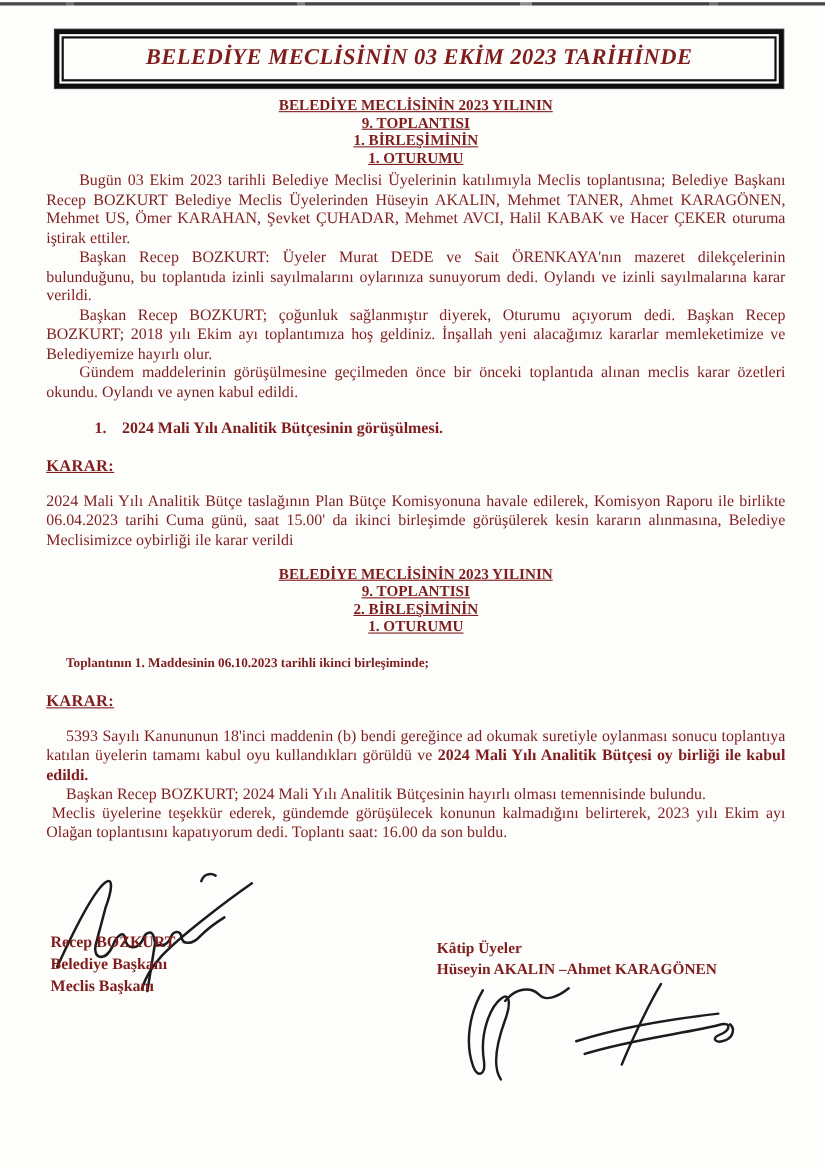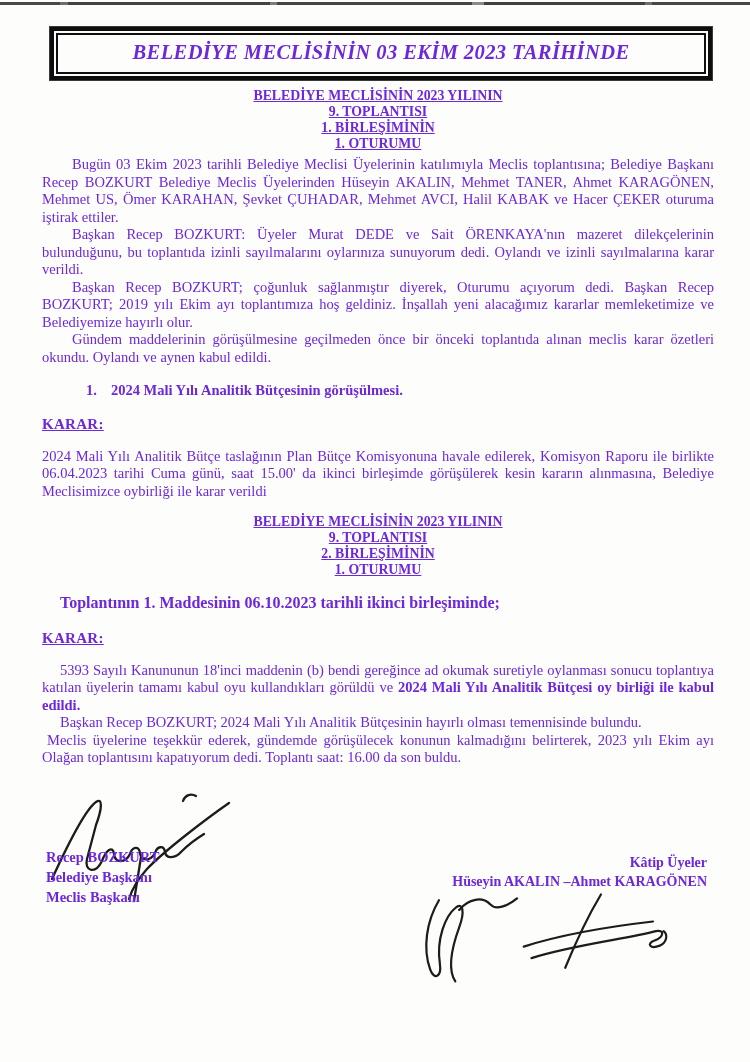--- a/index.html
+++ b/index.html
@@ -1,21 +1,21 @@
 <!DOCTYPE html>
 <html lang="tr"><head>
 <meta charset="utf-8">
 <style>
   html,body{margin:0;padding:0;background:#e8e8e8;}
   .page{
     position:relative;
     width:750px;height:1062px;
     margin:0 auto;
     background:#fdfdfc;
-    color:#6d28d9;
+    color:#7f1d1d;
     font-family:"Liberation Serif", serif;
     overflow:hidden;
   }
   .scan-line{
     position:absolute;top:2px;left:0;width:100%;height:3px;
     background:linear-gradient(90deg,
       #2a2a2a 0 8%, #555 8% 9%, #222 9% 36%, #666 36% 37%,
       #242424 37% 63%, #777 63% 64.5%, #1f1f1f 64.5% 86%, #555 86% 87%, #262626 87% 100%);
     opacity:.85;
   }
@@ -61,34 +61,34 @@
 
   .karar-label{
     margin-top:16px;
     font-weight:bold;font-size:15px;line-height:17px;
     text-decoration:underline;
     letter-spacing:.3px;
   }
   .bold-inline{font-weight:bold;}
   .intro-line{
     margin-top:16px;
-    font-weight:bold;font-size:16px;line-height:17.5px;
+    font-weight:bold;font-size:12px;line-height:17.5px;
     padding-left:18px;
   }
 
   .sig-area{position:relative;height:249px;}
   .sig-svg{position:absolute;}
   .sig-svg path{fill:none;stroke:#1c1c1c;stroke-width:2.3;stroke-linecap:round;stroke-linejoin:round;}
   .sig-left-block{
     position:absolute;left:4px;top:80px;
     font-weight:bold;font-size:14.5px;line-height:20px;
   }
   .sig-right-block{
     position:absolute;left:355px;top:86px;width:310px;
-    text-align:right;font-weight:bold;
+    text-align:left;font-weight:bold;
     font-size:14px;line-height:19px;
   }
 </style>
 </head>
 <body>
 
 <div class="page">
   <div class="scan-line"></div>
 
   <div class="content">
@@ -103,21 +103,21 @@
       <div>BELEDİYE MECLİSİNİN 2023 YILININ</div>
       <div>9. TOPLANTISI</div>
       <div>1. BİRLEŞİMİNİN</div>
       <div>1. OTURUMU</div>
     </div>
 
     <p class="body ind30" style="margin-top:4px">Bugün 03 Ekim 2023 tarihli Belediye Meclisi Üyelerinin katılımıyla Meclis toplantısına; Belediye Başkanı Recep BOZKURT Belediye Meclis Üyelerinden Hüseyin AKALIN, Mehmet TANER, Ahmet KARAGÖNEN, Mehmet US, Ömer KARAHAN, Şevket ÇUHADAR, Mehmet AVCI, Halil KABAK ve Hacer ÇEKER oturuma iştirak ettiler.</p>
 
     <p class="body ind30">Başkan Recep BOZKURT: Üyeler Murat DEDE ve Sait ÖRENKAYA'nın mazeret dilekçelerinin bulunduğunu, bu toplantıda izinli sayılmalarını oylarınıza sunuyorum dedi. Oylandı ve izinli sayılmalarına karar verildi.</p>
 
-    <p class="body ind30">Başkan Recep BOZKURT; çoğunluk sağlanmıştır diyerek, Oturumu açıyorum dedi. Başkan Recep BOZKURT; 2019 yılı Ekim ayı toplantımıza hoş geldiniz. İnşallah yeni alacağımız kararlar memleketimize ve Belediyemize hayırlı olur.</p>
+    <p class="body ind30">Başkan Recep BOZKURT; çoğunluk sağlanmıştır diyerek, Oturumu açıyorum dedi. Başkan Recep BOZKURT; 2018 yılı Ekim ayı toplantımıza hoş geldiniz. İnşallah yeni alacağımız kararlar memleketimize ve Belediyemize hayırlı olur.</p>
 
     <p class="body ind30">Gündem maddelerinin görüşülmesine geçilmeden önce bir önceki toplantıda alınan meclis karar özetleri okundu. Oylandı ve aynen kabul edildi.</p>
 
     <p class="agenda">
       <span class="num">1.</span><span>2024 Mali Yılı Analitik Bütçesinin görüşülmesi.</span>
     </p>
 
     <p class="karar-label">KARAR:</p>
 
     <p class="body">2024 Mali Yılı Analitik Bütçe taslağının Plan Bütçe Komisyonuna havale edilerek, Komisyon Raporu ile birlikte 06.04.2023 tarihi Cuma günü, saat 15.00' da ikinci birleşimde görüşülerek kesin kararın alınmasına, Belediye Meclisimizce oybirliği ile karar verildi</p>

